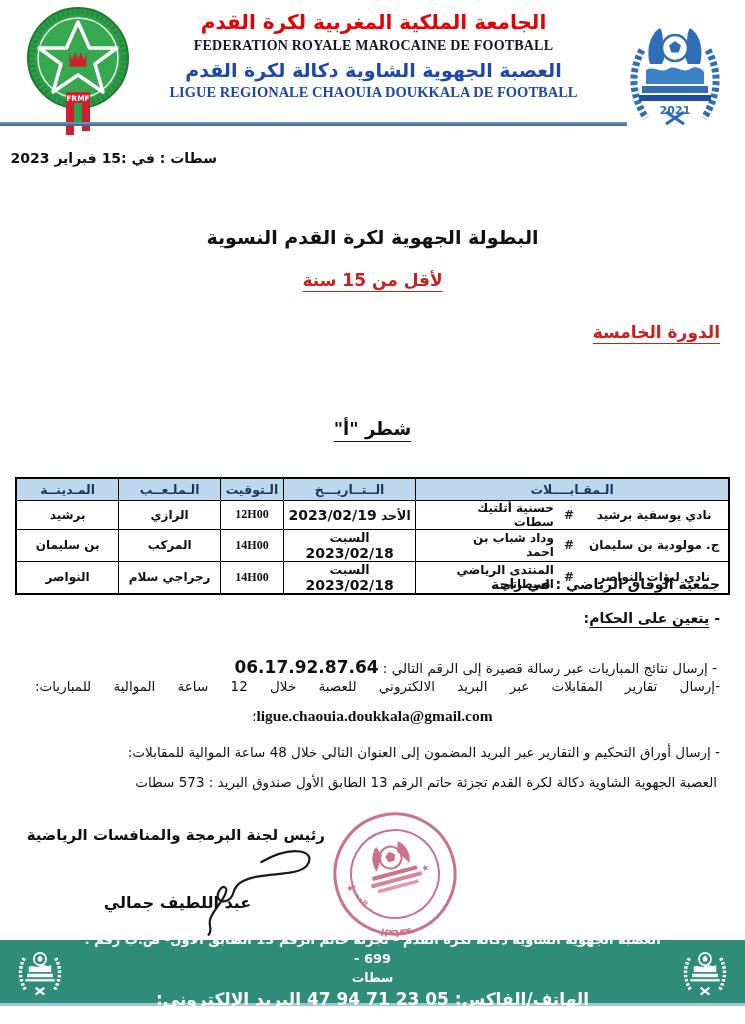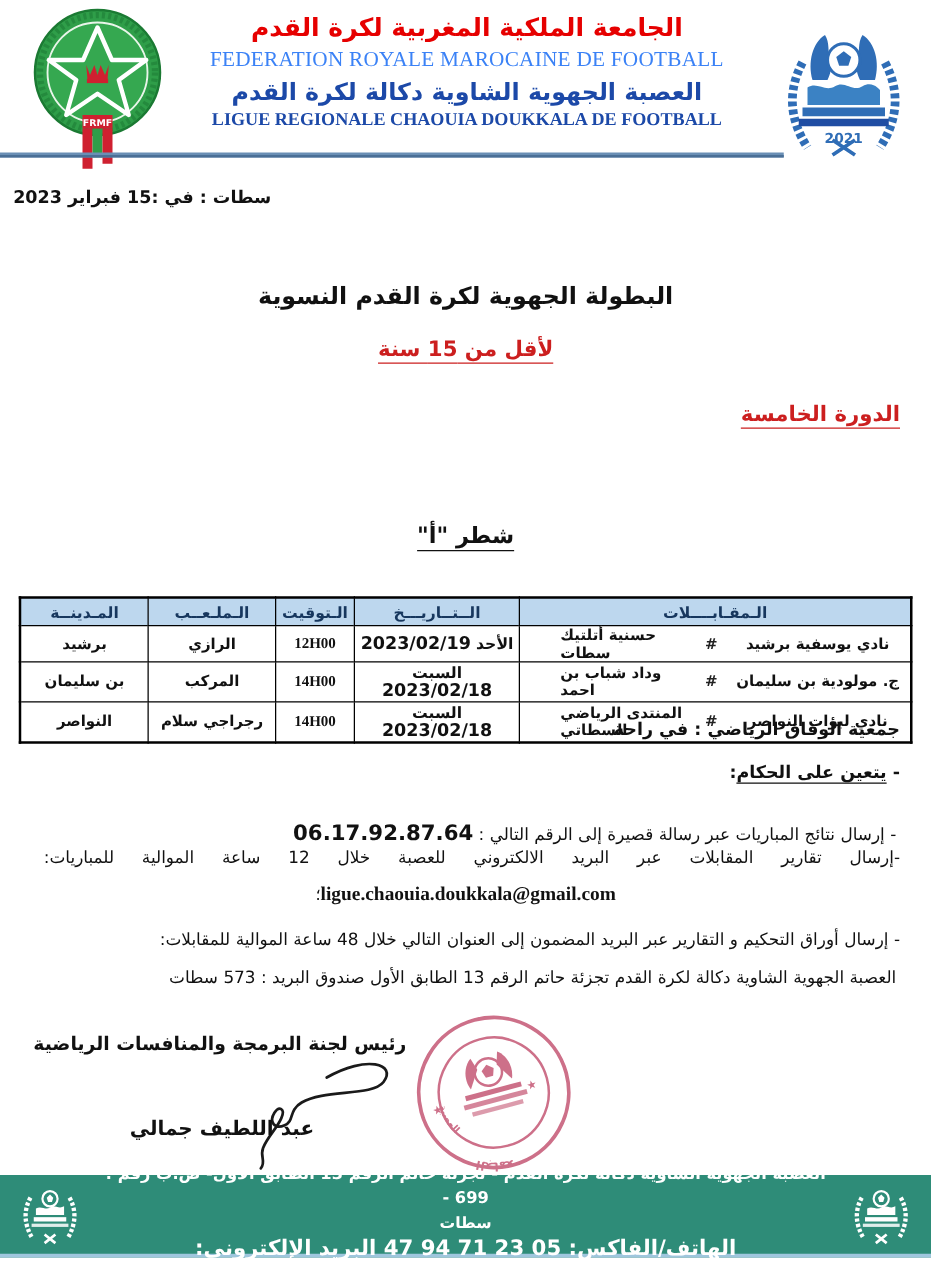--- a/index.html
+++ b/index.html
@@ -7,21 +7,21 @@
   .page {
     position:relative; width:745px; height:1024px; margin:0 auto;
     background:#ffffff; overflow:hidden;
     font-family:"DejaVu Sans", sans-serif;
     direction:rtl;
     padding-left:33px;
   }
   
   .header-text { position:absolute; top:8px; left:140px; right:138px; text-align:center; }
   .fed-ar   { color:#e60000; font-size:20px; font-weight:bold; line-height:1.45; }
-  .fed-fr   { color:#3b82f6; font-size:17px; font-weight:normal; font-family:"Liberation Serif", serif; line-height:1.35; letter-spacing:.2px; direction:ltr; }
+  .fed-fr   { color:#0f172a; font-size:14px; font-weight:bold; font-family:"Liberation Serif", serif; line-height:1.35; letter-spacing:.2px; direction:ltr; }
   .lig-ar   { color:#1c49a8; font-size:19px; font-weight:bold; line-height:1.5; }
   .lig-fr   { color:#1c49a8; font-size:14.5px; font-weight:bold; font-family:"Liberation Serif", serif; direction:ltr; }
   .frmf-logo  { position:absolute; top:6px; right:auto; left:22px; width:112px; height:132px; }
   .league-logo{ position:absolute; top:22px; right:14px; width:112px; height:110px; } 
   .divider { position:absolute; top:122px; left:0; width:627px; height:4px;
              background:#6a8fb5; border-bottom:2px solid #4a6f96; }
   
   .date-line { position:absolute; top:150px; right:528px; left:62px; text-align:left;
                font-size:14px; font-weight:bold; color:#111; white-space:nowrap; direction:rtl;}
   
@@ -37,21 +37,21 @@
   .fixtures { position:absolute; top:477px; right:15px; width:715px;
       border-collapse:collapse; direction:rtl; }
   .fixtures th, .fixtures td { border:1px solid #000; padding:0 4px; }
   .fixtures table, .fixtures { border:2px solid #000; }
   .fixtures th { background:#bdd7ee; color:#17375e; font-size:12.5px; font-weight:bold; height:22px; }
   .fixtures td { height:21px; font-size:12px; font-weight:bold; color:#111; text-align:center; }
   .col-match{ width:308px; } .col-date{ width:130px;text-align:center; } .col-time{ width:62px; }
   .col-stad { width:100px; } .col-city{ width:101px; }
   .match-cell { display:grid; grid-template-columns:46% 10% 44%; align-items:center; }
   .match-cell .home{ text-align:center; } .match-cell .sep{ text-align:center; color:#222; }
-  .match-cell .away{ text-align:left;margin-left:28px; }
+  .match-cell .away{ text-align:right;margin-left:28px; }
   .day-name { font-size:12.5px; } .date-num { font-size:14px; letter-spacing:.3px; }
   .time-val { font-size:13px; font-family:"Liberation Serif", serif; }
   
   .note { color:#111; }
   .n-bye    { position:absolute; top:576px; right:25px; font-size:14px; font-weight:bold; }
   .n-ref    { position:absolute; top:610px; right:25px; font-size:14px; font-weight:bold; }
   .n-ref .u { text-decoration:underline; text-underline-offset:4px; }
   .n-sms    { position:absolute; top:641px; right:28px; font-size:13.5px;margin-top:16px; }
   .n-sms .phone { font-size:17px; font-weight:bold; }
   .n-email-note { position:absolute; top:678px; right:25px; left:35px; font-size:13.5px;

